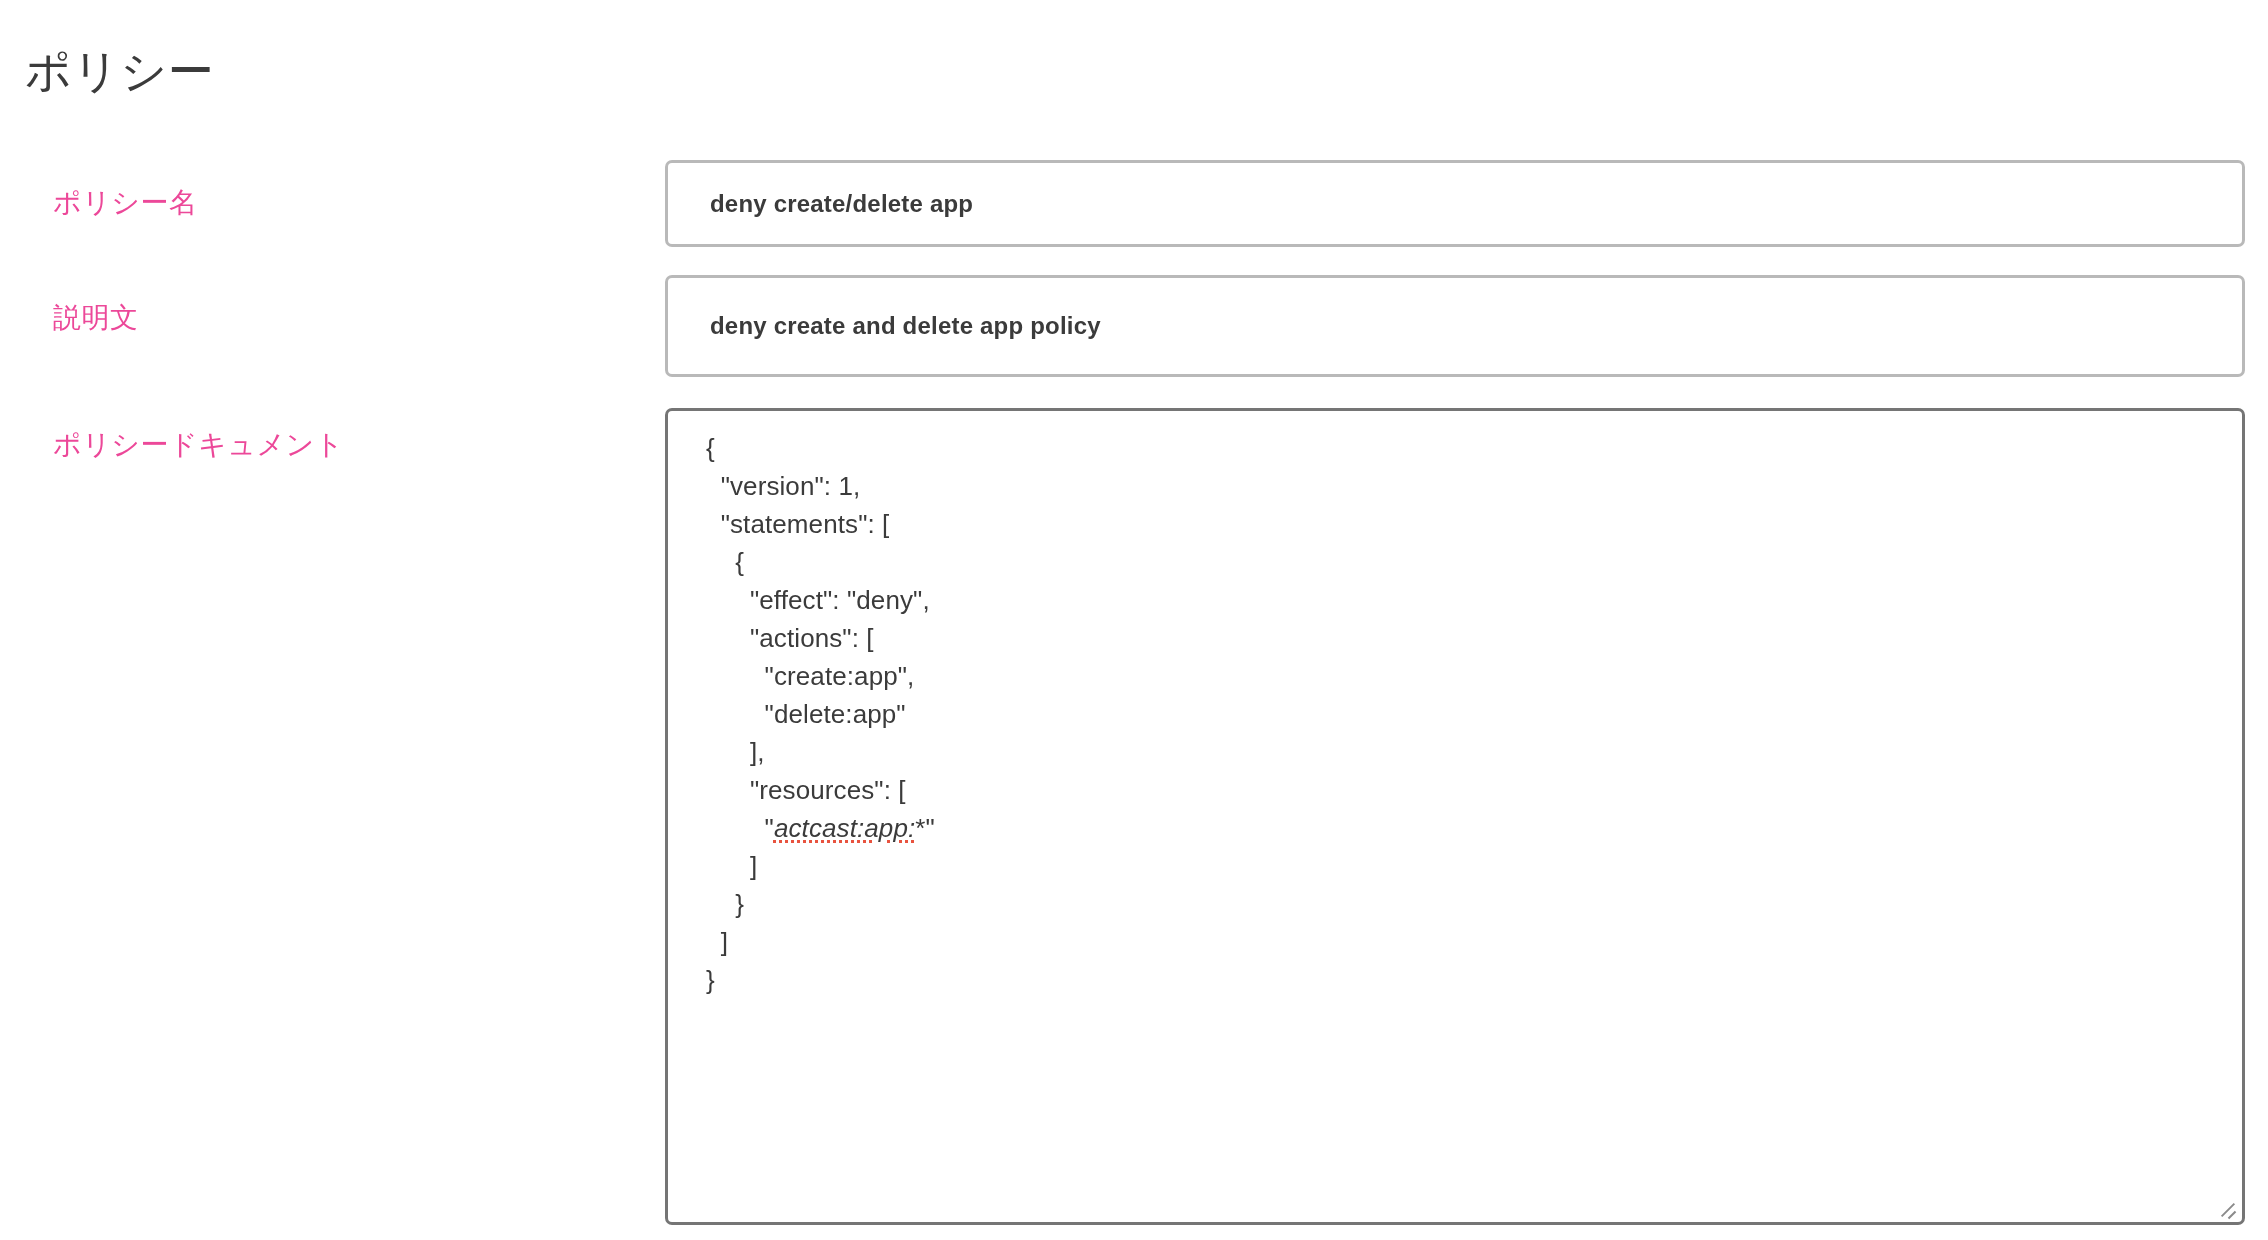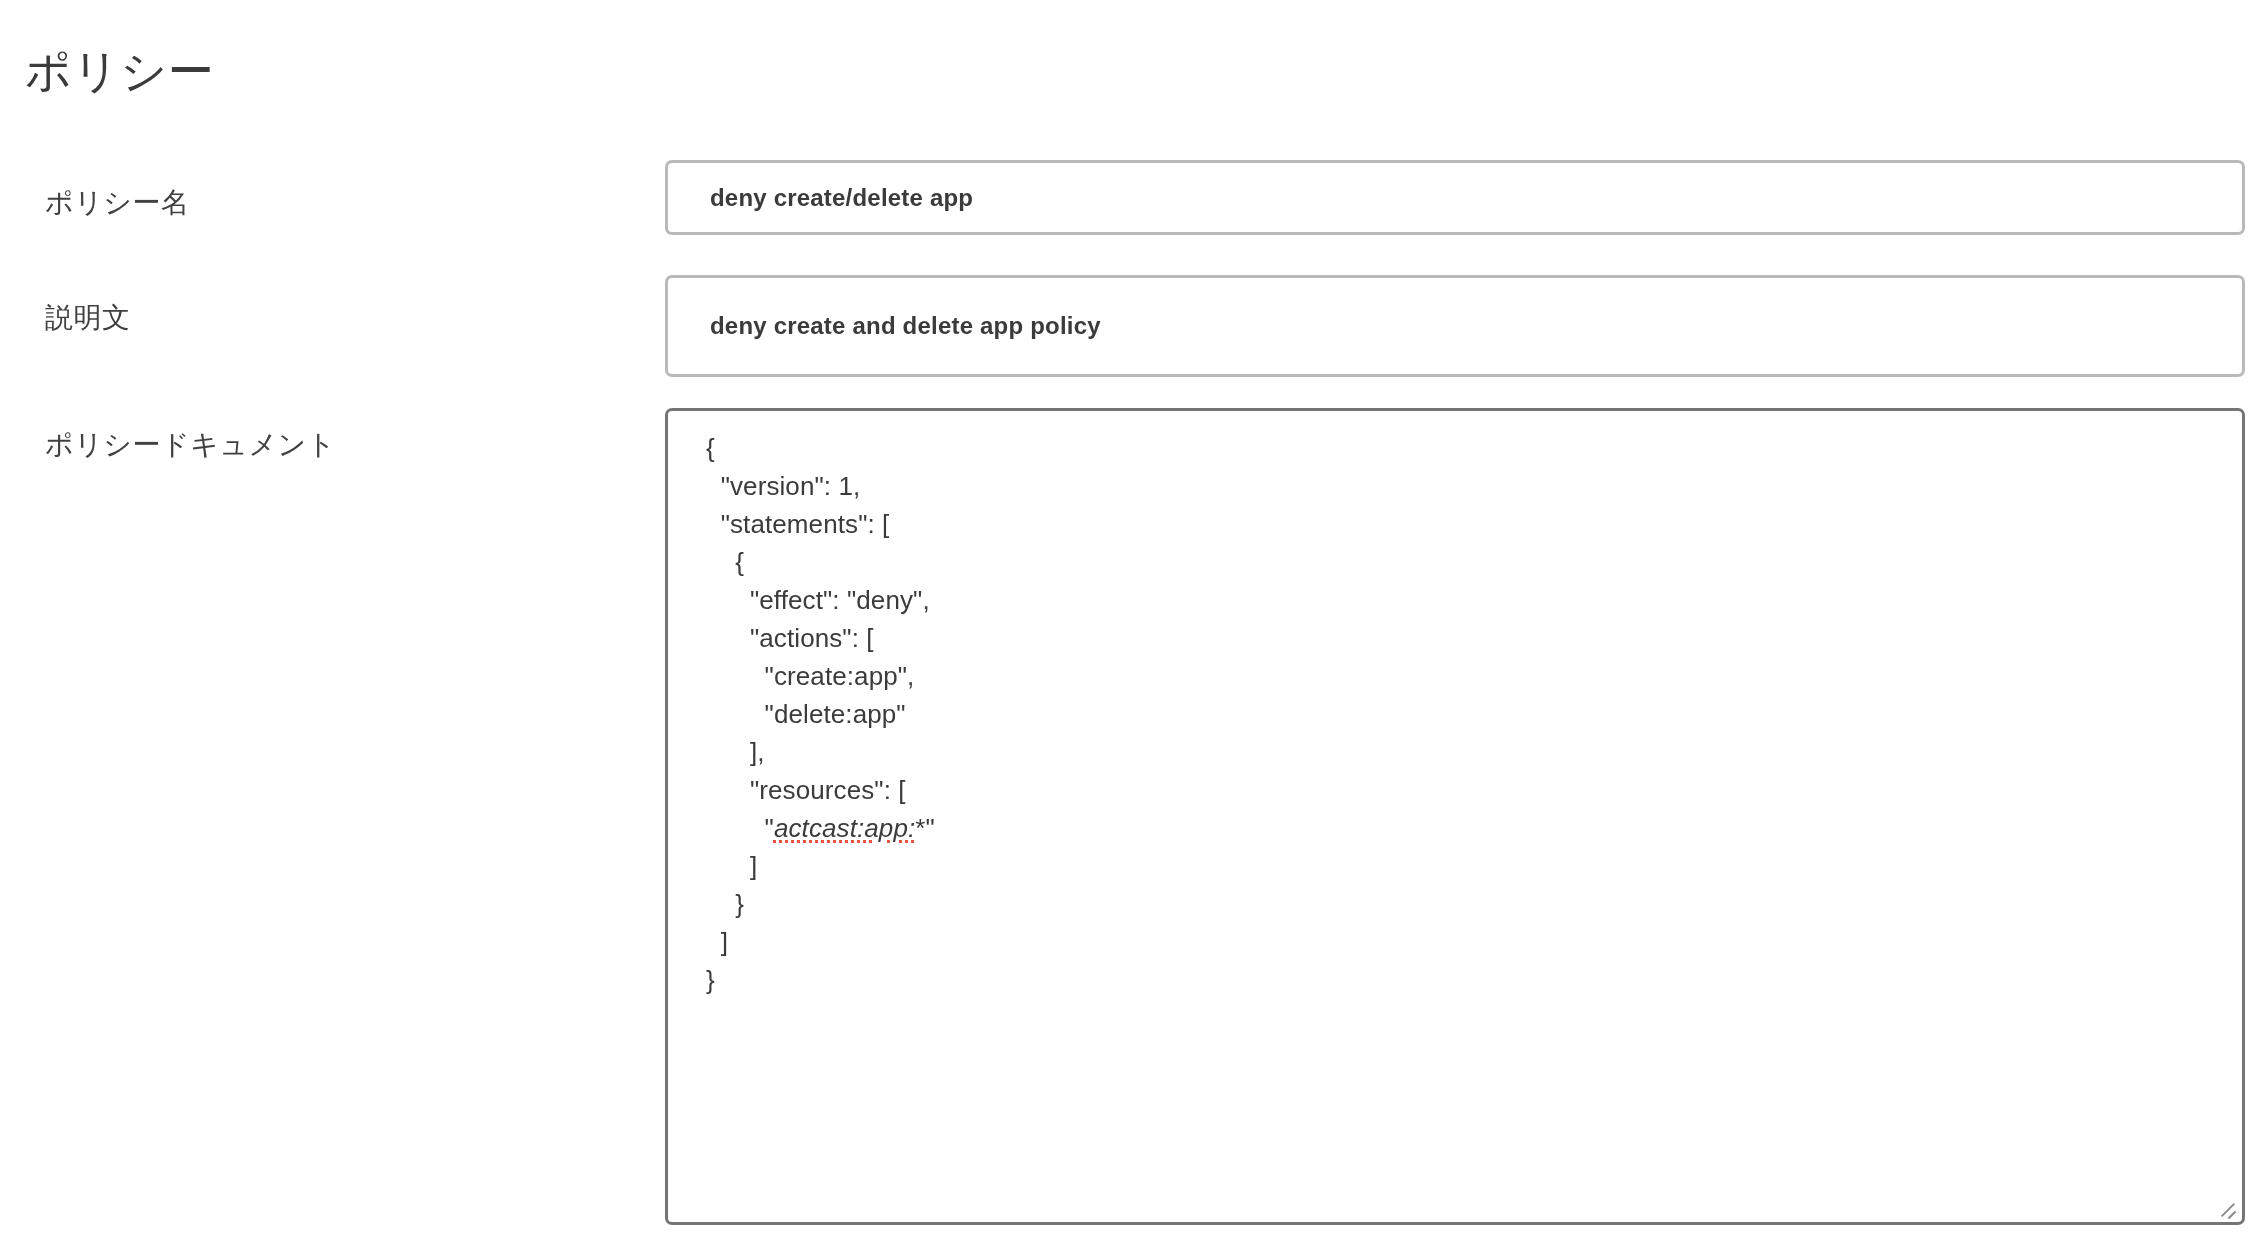--- a/index.html
+++ b/index.html
@@ -40,24 +40,25 @@
 
   .field-row {
     position: absolute;
     left: 0;
   }
 
   .field-label {
     position: absolute;
     font-size: 28px;
     font-weight: normal;
-    color: #404040;
+    color: #ec4899;
     line-height: 1.2;
     white-space: nowrap;
     letter-spacing: 0.5px;
+    margin-left: 8px;
   }
 
   
   .text-input {
     position: absolute;
     box-sizing: border-box;
     background: #ffffff;
     border: 3px solid #b9b9b9;
     border-radius: 7px;
     font-family: "Liberation Sans", "DejaVu Sans", sans-serif;
@@ -66,21 +67,21 @@
     color: #3b3b3b;
     padding: 0 0 0 42px;
     outline: none;
     letter-spacing: 0.2px;
   }
 
   #input-policy-name {
     left: 665px;
     top: 160px;
     width: 1580px;
-    height: 75px;
+    height: 87px;
   }
 
   #input-policy-description {
     left: 665px;
     top: 275px;
     width: 1580px;
     height: 102px;
   }
 
   

